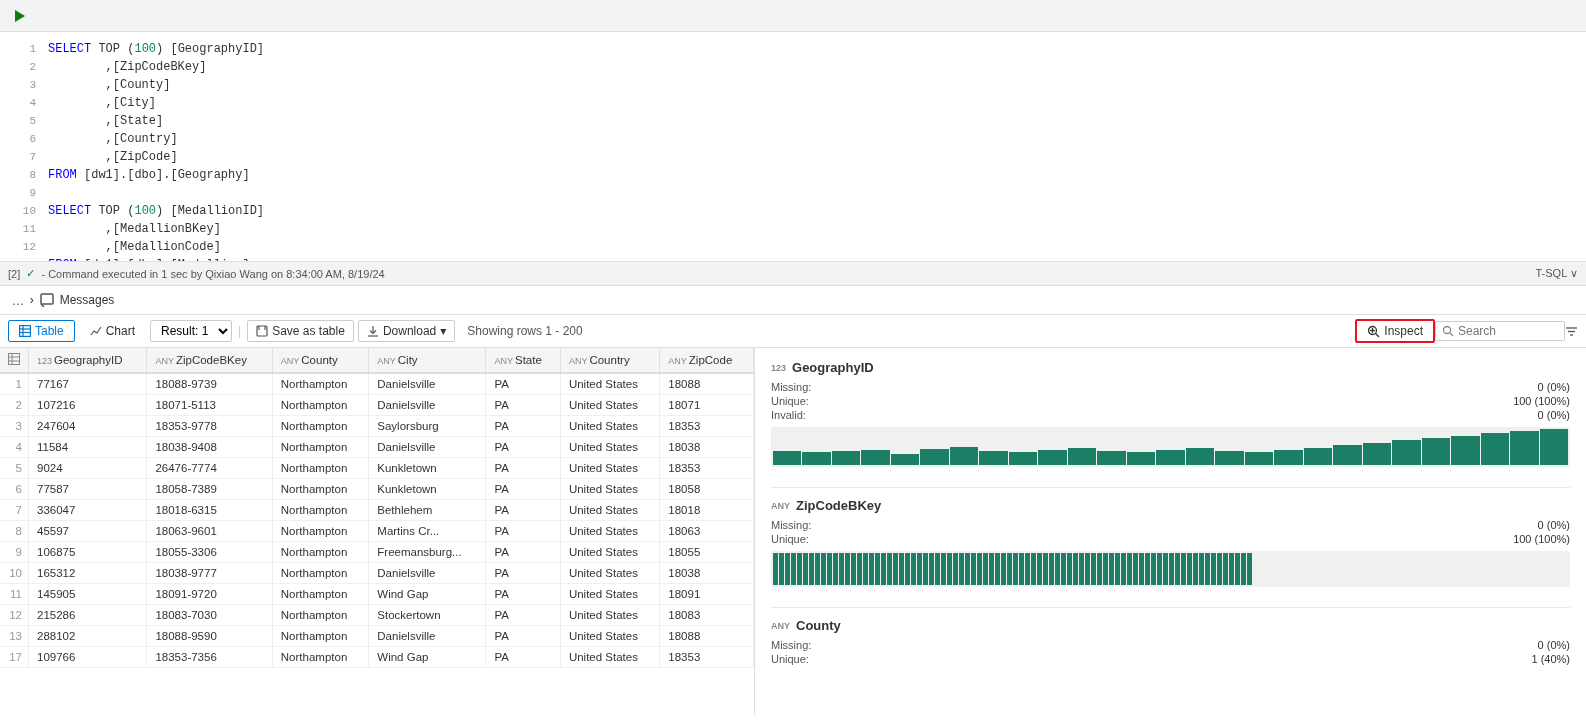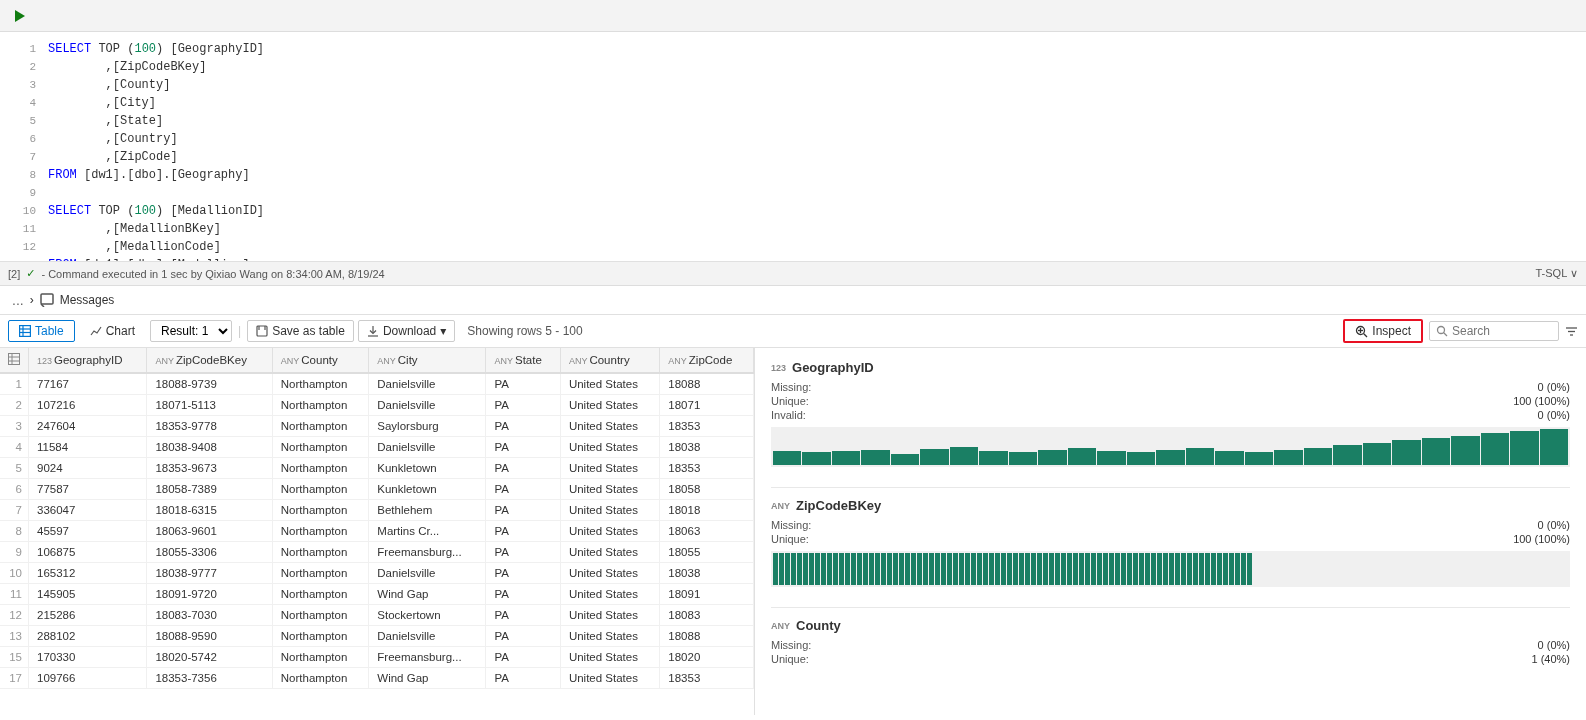--- a/index.html
+++ b/index.html
@@ -62,21 +62,21 @@
     .toolbar-sep { color: #ccc; margin: 0 2px; }
     .save-btn, .download-btn {
       display: flex; align-items: center; gap: 4px; padding: 3px 8px;
       border: 1px solid #ccc; border-radius: 2px; cursor: pointer;
       background: #fff; font-size: 12px; color: #333;
     }
     .showing-text { margin-left: 8px; font-size: 12px; color: #555; }
 
     
     .right-toolbar {
-      margin-left: auto; display: flex; align-items: center; gap: 6px;
+      margin-left: auto; display: flex; align-items: center; 
     }
     .inspect-btn {
       display: flex; align-items: center; gap: 4px; padding: 3px 10px;
       border: 2px solid #e81123; border-radius: 2px; cursor: pointer;
       background: #fff; font-size: 12px; color: #333; font-weight: 500;
     }
     .search-box {
       display: flex; align-items: center; border: 1px solid #ccc;
       border-radius: 2px; padding: 2px 6px; background: #fff; gap: 4px;
     }
@@ -239,21 +239,21 @@
   </button>
   <button class="download-btn">
     <svg width="12" height="12" viewBox="0 0 12 12" fill="none" stroke="#555" stroke-width="1.2">
       <line x1="6" y1="1" x2="6" y2="8"></line>
         <polyline points="3,5.5 6,8.5 9,5.5"></polyline>
         <line x1="1" y1="11" x2="11" y2="11"></line>
     </svg>
     <span>Download</span>
     <span>▾</span>
   </button>
-  <span class="showing-text">Showing rows 5 - 100</span>
+  <span class="showing-text">Showing rows 1 - 200</span>
 
   <div class="right-toolbar">
     <button class="inspect-btn">
       <svg width="13" height="13" viewBox="0 0 13 13" fill="none" stroke="#333" stroke-width="1.3">
         <circle cx="5.5" cy="5.5" r="4"></circle>
           <line x1="8.8" y1="8.8" x2="12" y2="12"></line>
           <line x1="5.5" y1="3" x2="5.5" y2="8"></line>
           <line x1="3" y1="5.5" x2="8" y2="5.5"></line>
       </svg>
       <span>Inspect</span>
@@ -333,21 +333,21 @@
             <td>18038-9408</td>
             <td>Northampton</td>
             <td>Danielsville</td>
             <td>PA</td>
             <td>United States</td>
             <td>18038</td>
           </tr>
           <tr>
             <td class="row-num-col">5</td>
             <td>9024</td>
-            <td>18353-9673</td>
+            <td>26476-7774</td>
             <td>Northampton</td>
             <td>Kunkletown</td>
             <td>PA</td>
             <td>United States</td>
             <td>18353</td>
           </tr>
           <tr>
             <td class="row-num-col">6</td>
             <td>77587</td>
             <td>18058-7389</td>
@@ -419,30 +419,20 @@
           </tr>
           <tr>
             <td class="row-num-col">13</td>
             <td>288102</td>
             <td>18088-9590</td>
             <td>Northampton</td>
             <td>Danielsville</td>
             <td>PA</td>
             <td>United States</td>
             <td>18088</td>
-          </tr>
-          <tr>
-            <td class="row-num-col">15</td>
-            <td>170330</td>
-            <td>18020-5742</td>
-            <td>Northampton</td>
-            <td>Freemansburg...</td>
-            <td>PA</td>
-            <td>United States</td>
-            <td>18020</td>
           </tr>
           <tr>
             <td class="row-num-col">17</td>
             <td>109766</td>
             <td>18353-7356</td>
             <td>Northampton</td>
             <td>Wind Gap</td>
             <td>PA</td>
             <td>United States</td>
             <td>18353</td>

